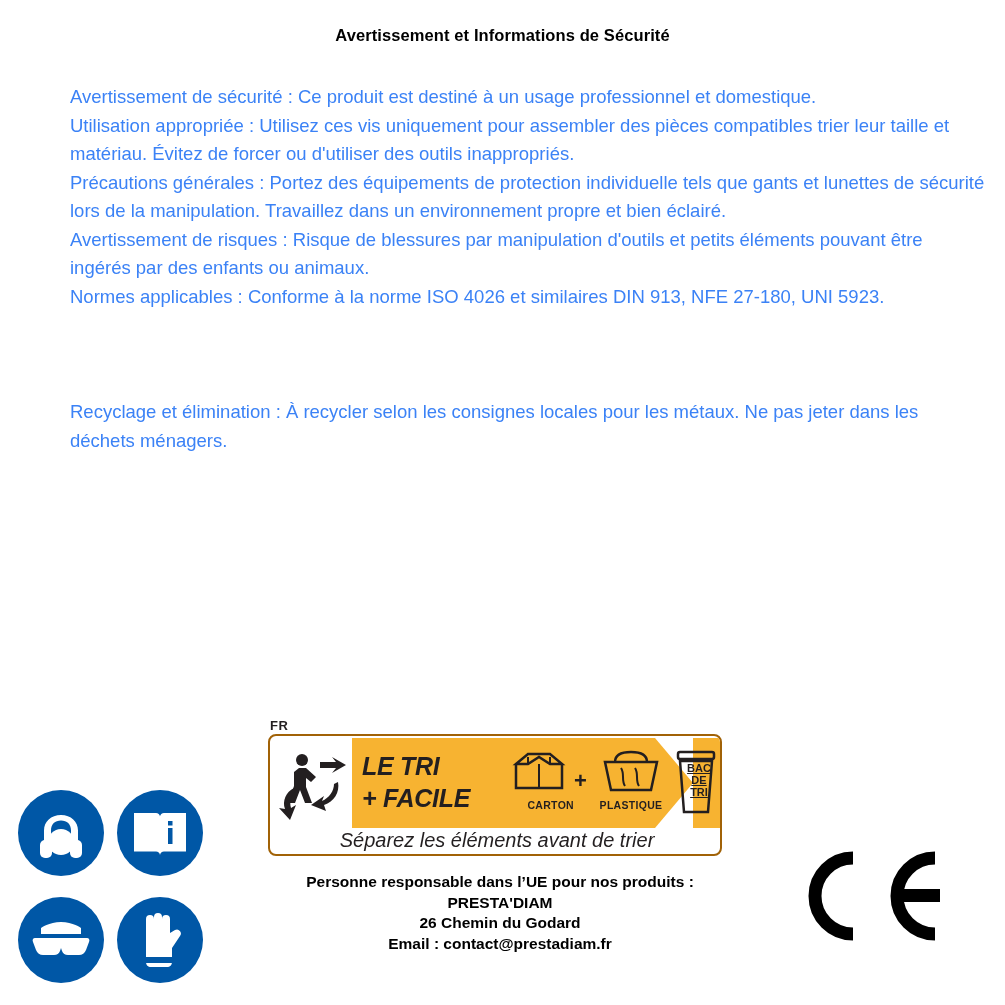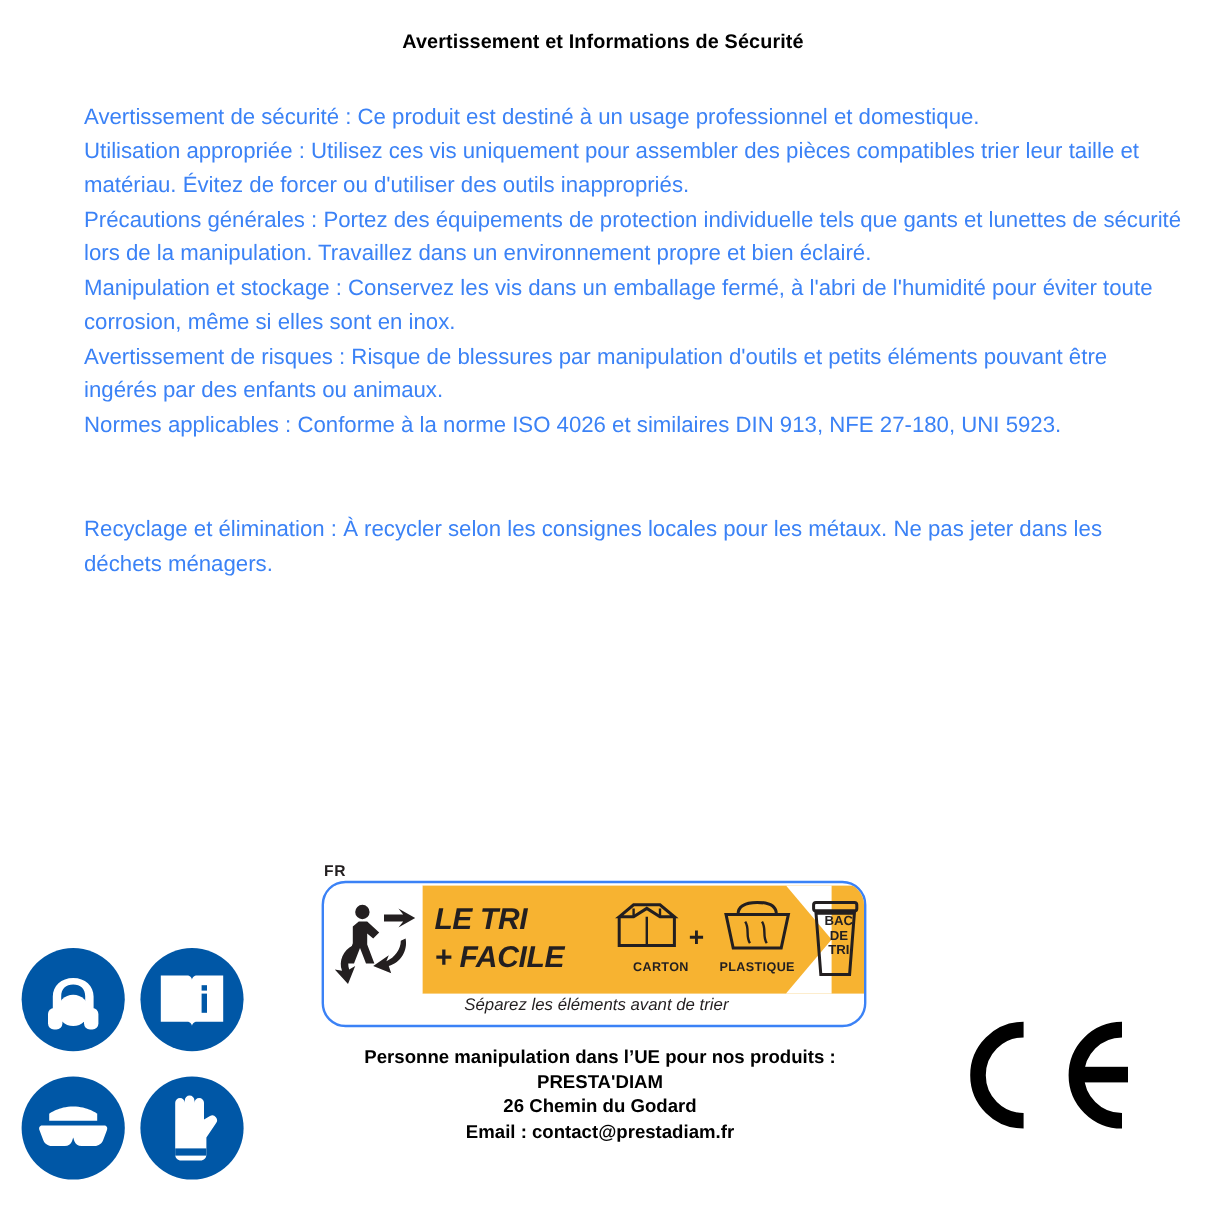--- a/index.html
+++ b/index.html
@@ -31,21 +31,21 @@
   
   .body-block {
     position: absolute;
     left: 70px;
     width: 915px;
     font-size: 18.5px;
     line-height: 28.5px;
     color: #3b82f6;
   }
   .block-1 { top: 83px; }
-  .block-2 { top: 398px; margin-top: 29px; }
+  .block-2 { top: 398px; }
   .body-block p {
     margin: 0;
   }
 
   
   .picto {
     position: absolute;
     width: 86px;
     height: 86px;
     border-radius: 50%;
@@ -77,22 +77,22 @@
     color: #231f20;
     letter-spacing: 0.5px;
     text-align: right;
   }
   .triman-box {
     position: absolute;
     left: 0;
     top: 8px;
     width: 454px;
     height: 122px;
-    border: 2px solid #3b82f6;
-    border-radius: 20px;
+    border: 2px solid #a16207;
+    border-radius: 8px;
     background: #ffffff;
     box-sizing: border-box;
     overflow: hidden;
   }
   .triman-yellow {
     position: absolute;
     left: 82px;
     top: 2px;
     width: 370px;
     height: 90px;
@@ -168,28 +168,29 @@
   .bac-text {
     position: absolute;
     left: 409px;
     top: 26px;
     width: 40px;
     text-align: center;
     font-size: 11px;
     font-weight: bold;
     line-height: 12px;
     color: #231f20;
+    text-decoration: underline;
   }
   .triman-bottom {
     position: absolute;
     left: 0;
     top: 93px;
     width: 454px;
     text-align: center;
-    font-size: 14px;
+    font-size: 20px;
     font-style: italic;
     color: #231f20;
   }
 
   
   .resp-block {
     position: absolute;
     left: 190px;
     top: 872px;
     width: 620px;
@@ -212,21 +213,20 @@
 </style>
 </head>
 <body>
 
 <div class="doc-title">Avertissement et Informations de Sécurité</div>
 
 <div class="body-block block-1">
   <p>Avertissement de sécurité : Ce produit est destiné à un usage professionnel et domestique.</p>
   <p>Utilisation appropriée : Utilisez ces vis uniquement pour assembler des pièces compatibles trier leur taille et matériau. Évitez de forcer ou d'utiliser des outils inappropriés.</p>
   <p>Précautions générales : Portez des équipements de protection individuelle tels que gants et lunettes de sécurité lors de la manipulation. Travaillez dans un environnement propre et bien éclairé.</p>
-  <p>Manipulation et stockage : Conservez les vis dans un emballage fermé, à l'abri de l'humidité pour éviter toute corrosion, même si elles sont en inox.</p>
   <p>Avertissement de risques : Risque de blessures par manipulation d'outils et petits éléments pouvant être ingérés par des enfants ou animaux.</p>
   <p>Normes applicables : Conforme à la norme ISO 4026 et similaires DIN 913, NFE 27-180, UNI 5923.</p>
 </div>
 
 <div class="body-block block-2">
   <p>Recyclage et élimination : À recycler selon les consignes locales pour les métaux. Ne pas jeter dans les déchets ménagers.</p>
 </div>
 
 <div class="picto picto-ear">
   <svg width="62" height="62" viewBox="0 0 62 62">
@@ -312,21 +312,21 @@
       <div>BAC</div>
       <div>DE</div>
       <div>TRI</div>
     </div>
 
     <div class="triman-bottom">Séparez les éléments avant de trier</div>
   </div>
 </div>
 
 <div class="resp-block">
-  <div class="line"><span>Personne manipulation dans l’</span><span>UE</span><span> pour nos produits :</span></div>
+  <div class="line"><span>Personne responsable dans l’</span><span>UE</span><span> pour nos produits :</span></div>
   <div class="line">PRESTA'DIAM</div>
   <div class="line">26 Chemin du Godard</div>
   <div class="line">Email : contact@prestadiam.fr</div>
 </div>
 
 <div class="ce-mark">
   <svg width="150" height="96" viewBox="0 0 150 96">
     <path d="M58 10 A38 38 0 1 0 58 86" fill="none" stroke="#000000" stroke-width="13"></path>
     <path d="M140 10 A38 38 0 1 0 140 86" fill="none" stroke="#000000" stroke-width="13"></path>
     <rect x="101" y="41" width="44" height="13" fill="#000000"></rect>

